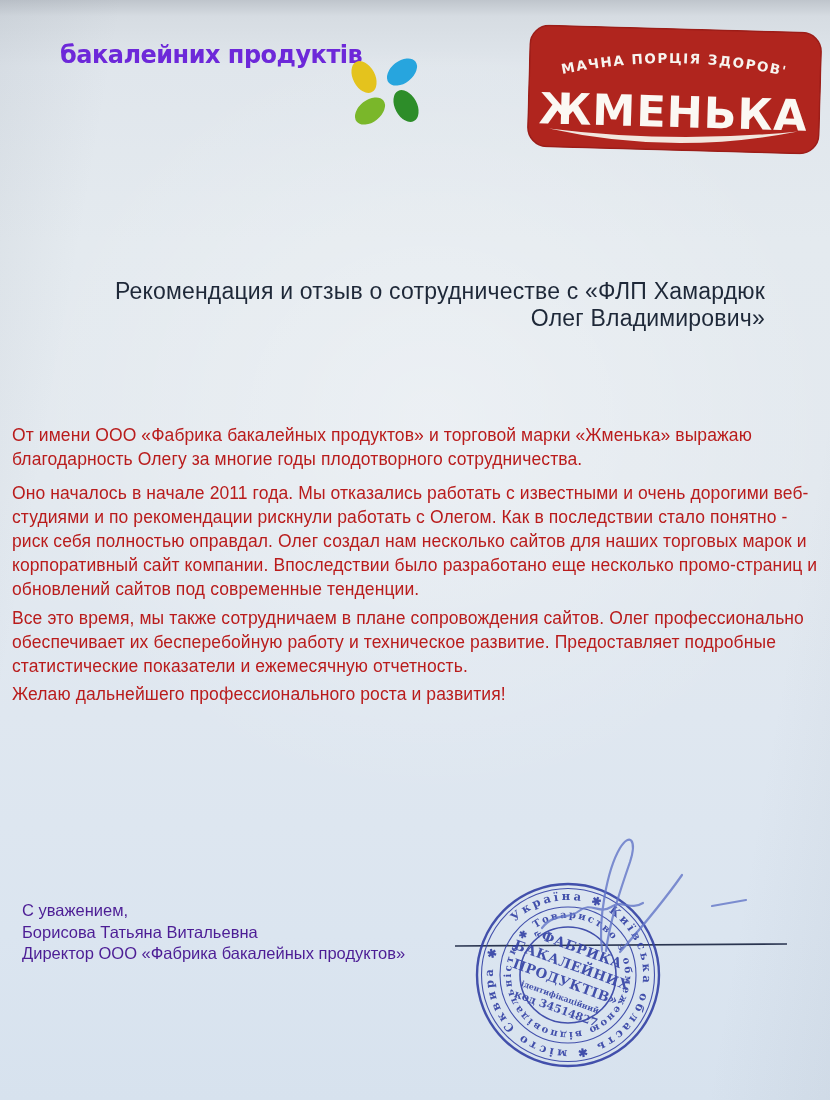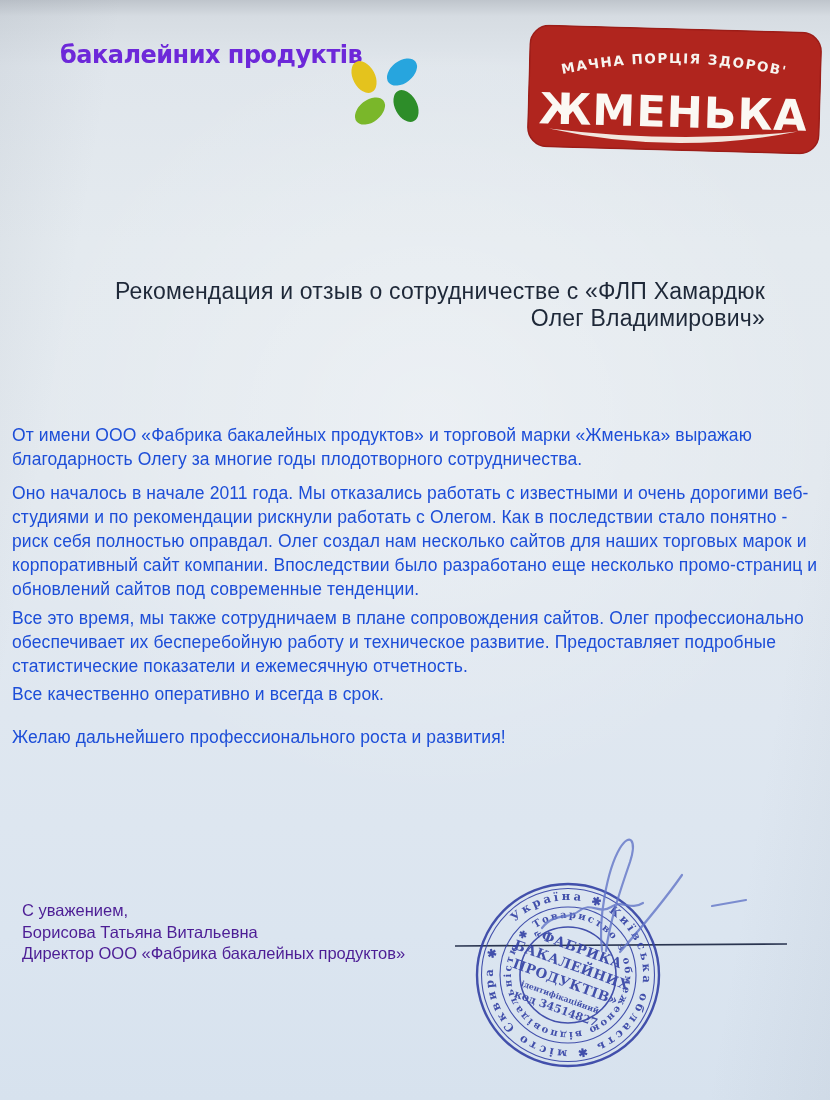--- a/index.html
+++ b/index.html
@@ -29,21 +29,21 @@
   }
   .logo-petals{left:332px;top:44px;width:110px;height:100px;}
   
   .logo-zhmenka{left:528px;top:28px;width:293px;height:123px;transform:rotate(1.6deg);}
   
   .doc-title{
     top:278px;left:65px;width:700px;text-align:right;
     font-size:23px;line-height:27px;color:#1e2838;letter-spacing:0.2px;
   }
   
-  .body-text{top:423px;left:12px;width:808px;color:#1d4ed8;}
+  .body-text{top:423px;left:12px;width:808px;color:#b91c1c;}
   .body-text p{
     margin:0 0 10px 0;font-size:17.5px;line-height:24px;letter-spacing:0.1px;
   }
   .body-text p.p2{margin-bottom:5px;}
   .body-text p.p3{margin-bottom:4px;}
   .body-text p.p4{margin-bottom:19px;}
   .body-text p.p5{margin-bottom:42px;}
   
   .sig-block{top:900px;left:22px;color:#4c1d95;font-size:16.5px;line-height:21.5px;}
   
@@ -77,21 +77,20 @@
   <text x="146" y="99" text-anchor="middle" font-family="DejaVu Sans, Liberation Sans, sans-serif" font-size="43" font-weight="800" fill="#fbf8f3" letter-spacing="1">ЖМЕНЬКА</text>
   <path d="M 22,104 Q 146,128 271,100 Q 146,116 22,104 Z" fill="#f5f1ea" opacity="0.95"></path>
 </svg>
 
 <div class="abs doc-title">Рекомендация и отзыв о сотрудничестве с «ФЛП Хамардюк Олег Владимирович»</div>
 
 <div class="abs body-text">
   <p class="p1">От имени ООО «Фабрика бакалейных продуктов» и торговой марки «Жменька» выражаю благодарность Олегу за многие годы плодотворного сотрудничества.</p>
   <p class="p2">Оно началось в начале 2011 года. Мы отказались работать с известными и очень дорогими веб-студиями и по рекомендации рискнули работать с Олегом. Как в последствии стало понятно - риск себя полностью оправдал. Олег создал нам несколько сайтов для наших торговых марок и корпоративный сайт компании. Впоследствии было разработано еще несколько промо-страниц и обновлений сайтов под современные тенденции.</p>
   <p class="p3">Все это время, мы также сотрудничаем в плане сопровождения сайтов. Олег профессионально обеспечивает их бесперебойную работу и техническое развитие. Предоставляет подробные статистические показатели и ежемесячную отчетность.</p>
-  <p class="p4">Все качественно оперативно и всегда в срок.</p>
   <p class="p6">Желаю дальнейшего профессионального роста и развития!</p>
 </div>
 
 <div class="abs sig-block">
   <div>С уважением,</div>
   <div>Борисова Татьяна Витальевна</div>
   <div>Директор ООО «Фабрика бакалейных продуктов»</div>
 </div>
 
 <svg class="abs stamp-wrap" viewBox="0 0 400 282">

